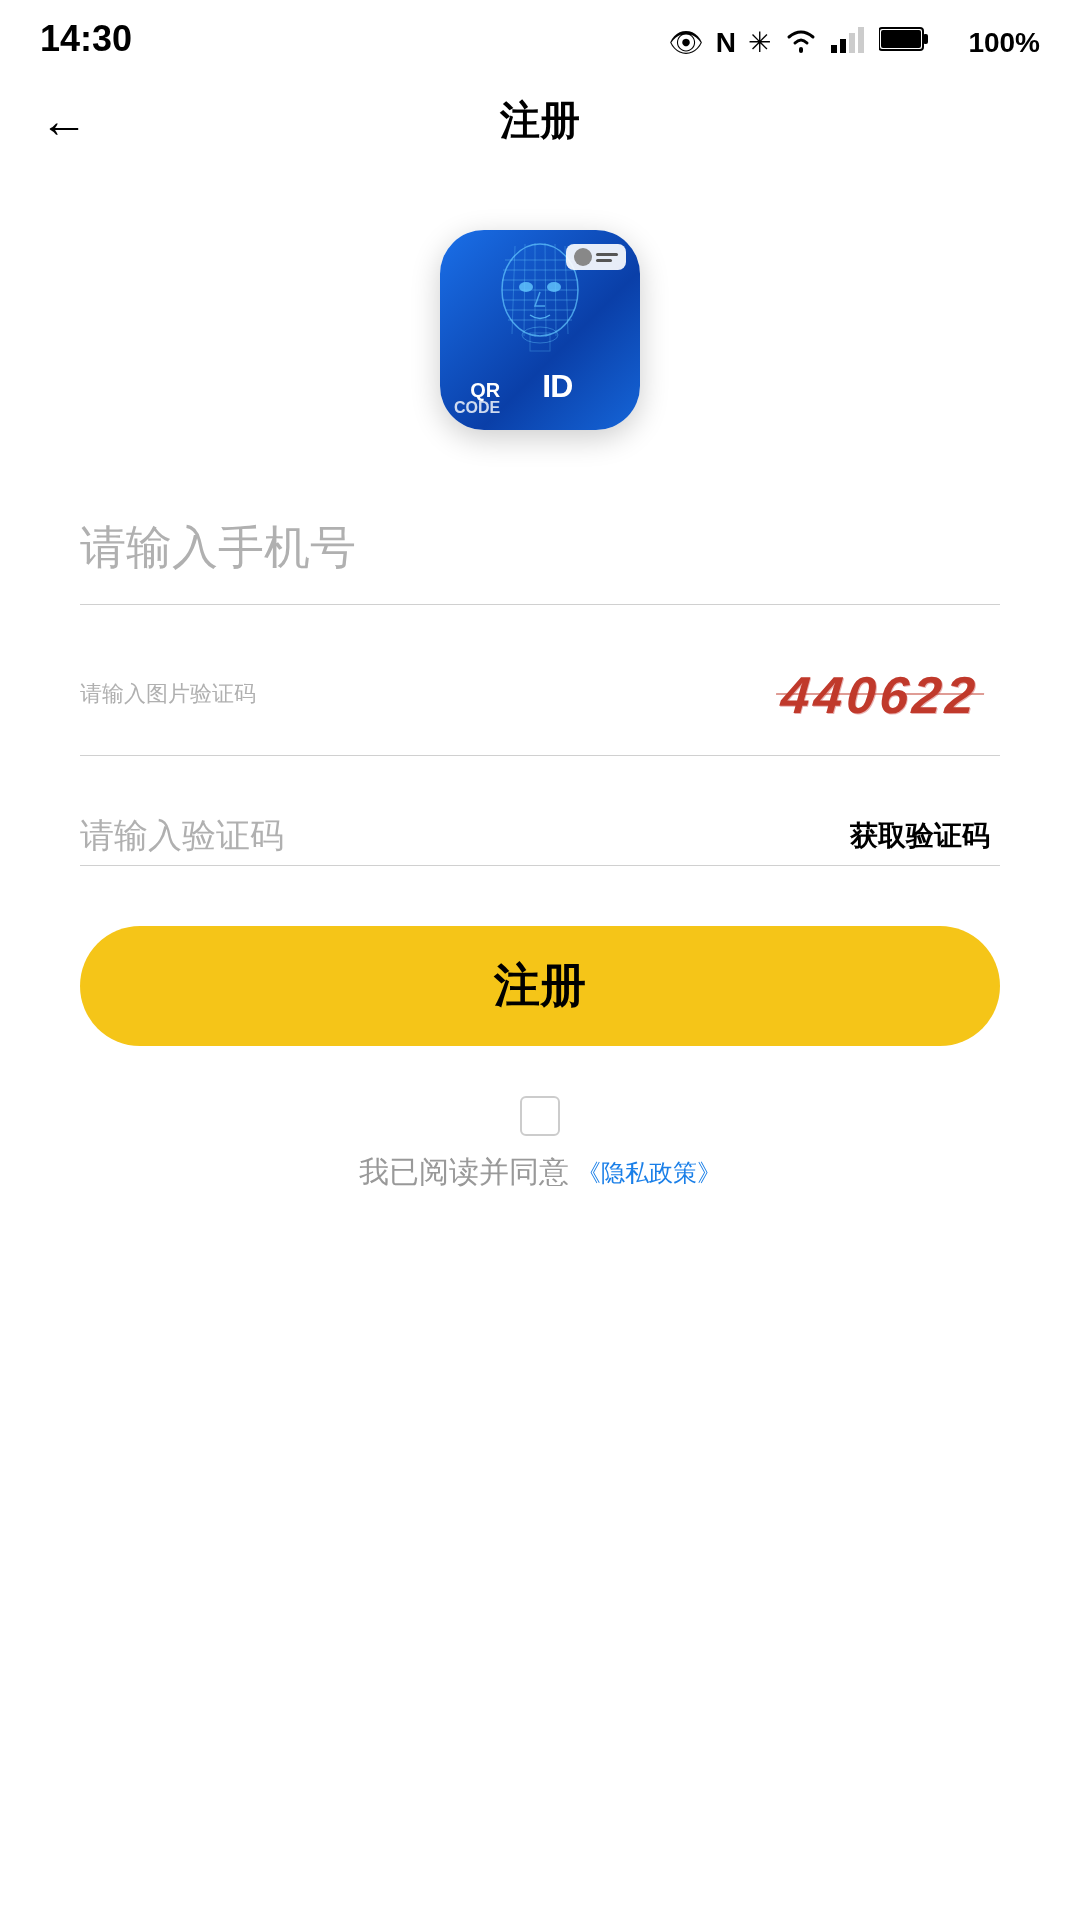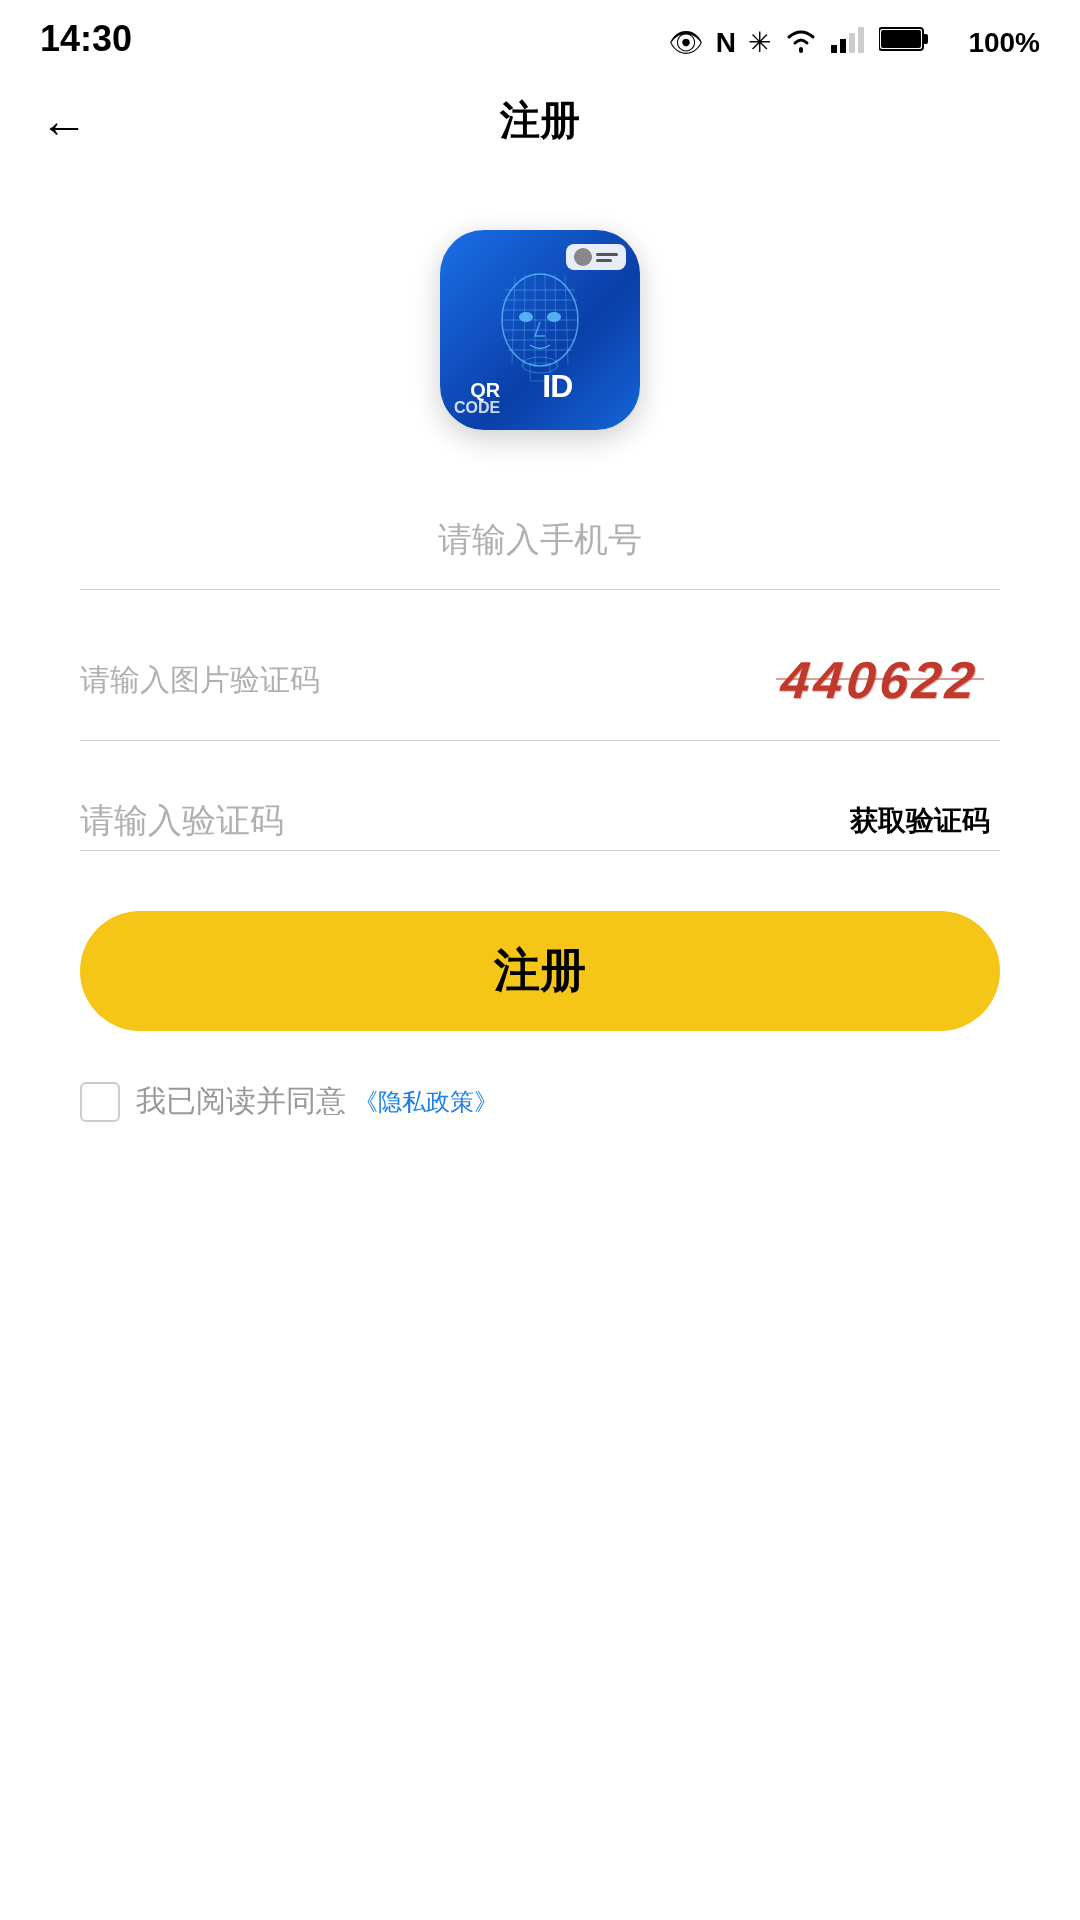--- a/index.html
+++ b/index.html
@@ -81,21 +81,21 @@
 
     .app-icon {
       width: 200px;
       height: 200px;
       border-radius: 44px;
       background: linear-gradient(135deg, #1a6fe8 0%, #0a3fa8 60%, #1565d8 100%);
       position: relative;
       display: flex;
       flex-direction: column;
       align-items: center;
-      justify-content: center;
+      justify-content: flex-start;
       overflow: hidden;
       box-shadow: 0 8px 30px rgba(0,0,0,0.2);
     }
 
     .app-icon-badge {
       position: absolute;
       top: 14px;
       right: 14px;
       background: rgba(255,255,255,0.9);
       border-radius: 8px;
@@ -165,49 +165,48 @@
     .form-field {
       margin-bottom: 50px;
       border-bottom: 1px solid #d0d0d0;
       padding-bottom: 20px;
     }
 
     .form-field input {
       width: 100%;
       border: none;
       outline: none;
-      font-size: 34px;
+      font-size: 46px;
       color: #333;
       background: transparent;
       padding: 10px 0;
       font-family: inherit;
-      text-align: center;
     }
 
     .form-field input::placeholder {
       color: #b0b0b0;
     }
 
     .form-field-with-captcha {
       display: flex;
       align-items: center;
       border-bottom: 1px solid #d0d0d0;
       padding-bottom: 20px;
       margin-bottom: 50px;
     }
 
     .form-field-with-captcha input {
       flex: 1;
       border: none;
       outline: none;
-      font-size: 30px;
+      font-size: 22px;
       color: #333;
       background: transparent;
       padding: 10px 0;
-      font-family: Liberation Sans, sans-serif;
+      font-family: Liberation Mono, monospace;
     }
 
     .form-field-with-captcha input::placeholder {
       color: #b0b0b0;
     }
 
     .captcha-image {
       width: 240px;
       height: 80px;
       display: flex;
@@ -290,20 +289,21 @@
       justify-content: center;
       margin-bottom: 40px;
     }
 
     
     .agreement-row {
       display: flex;
       align-items: center;
       gap: 16px;
       padding: 10px 0;
+      flex-direction: column;
     }
 
     .checkbox-wrapper {
       width: 40px;
       height: 40px;
       border: 2px solid #ccc;
       border-radius: 6px;
       flex-shrink: 0;
       display: flex;
       align-items: center;

